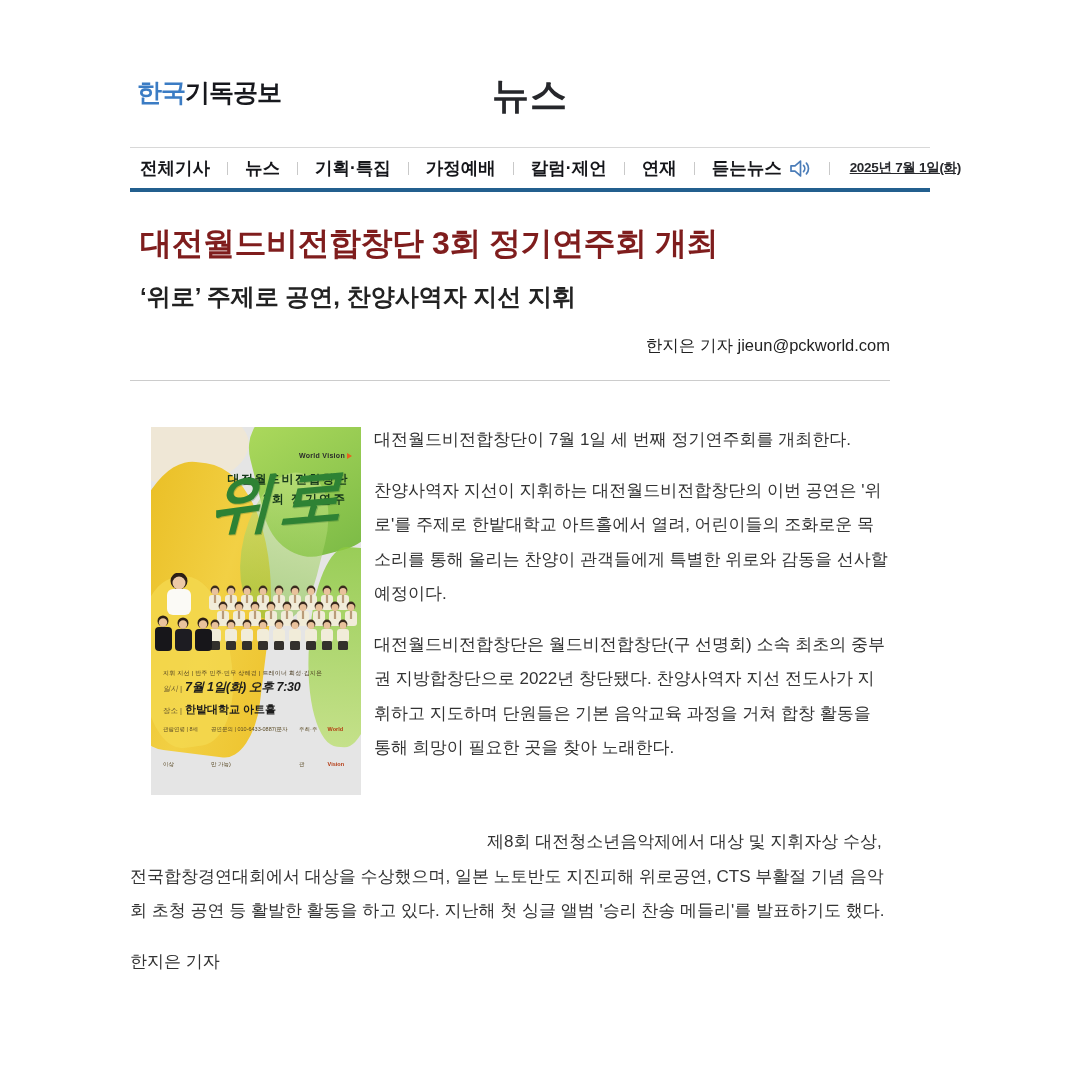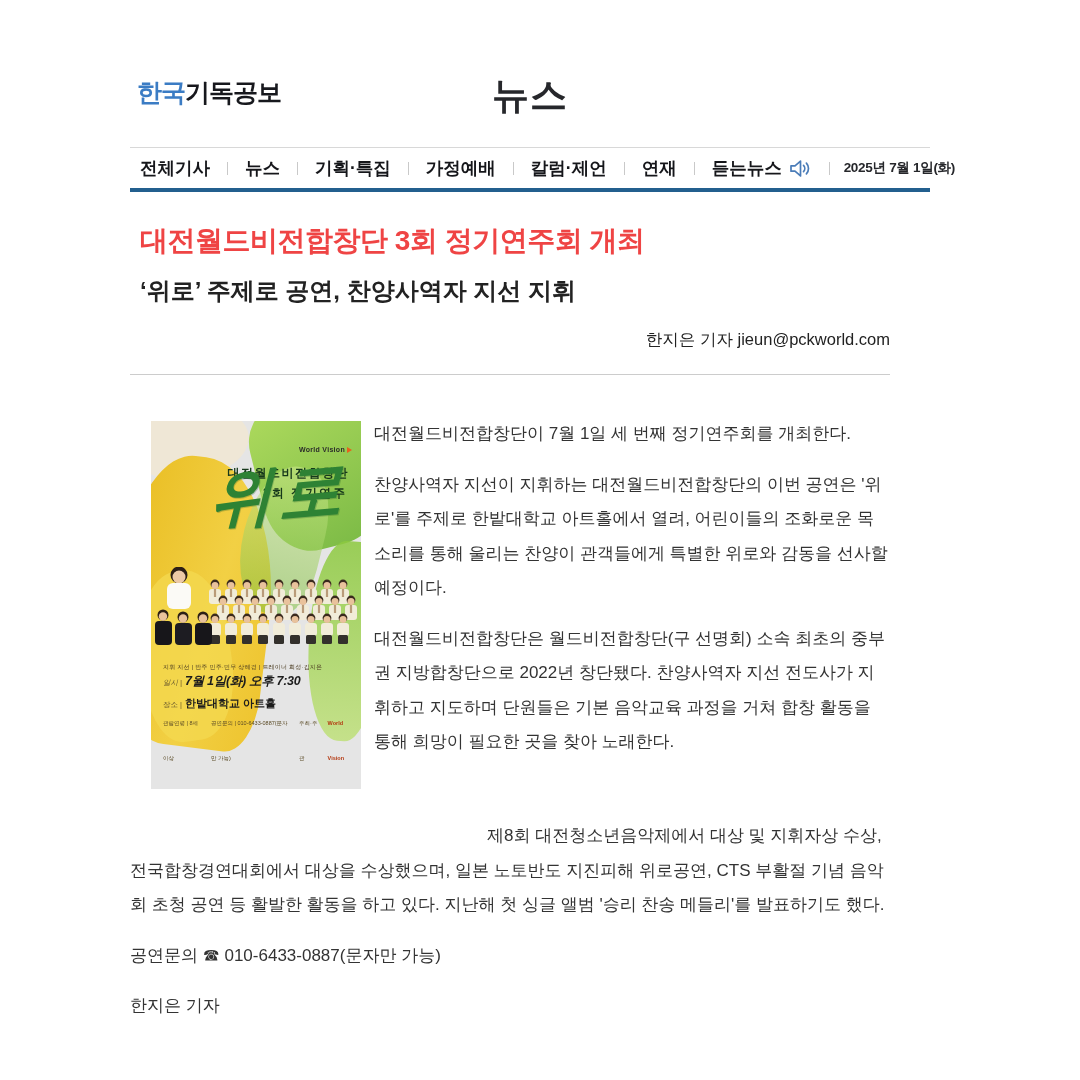--- a/index.html
+++ b/index.html
@@ -27,25 +27,25 @@
     margin-top: 25px; height: 45px;
     display: flex; align-items: center;
     border-top: 1px solid #d8d8d8;
     border-bottom: 4px solid #235f8e;
     font-size: 17.5px; font-weight: bold; color: #15161a;
     white-space: nowrap;
   }
   .nav-item { padding: 0 17px; cursor: pointer; display: flex; align-items: center; gap: 7px; }
   .nav-item:first-child { padding-left: 10px; }
   .sep { width: 1px; height: 13px; background: #c9c9c9; flex: 0 0 auto; }
-  .nav-date { margin-left: 14px; font-size: 13.5px; font-weight: 600; color: #26272b; letter-spacing: -0.3px; }
+  .nav-date { margin-left: 20px; font-size: 13.5px; font-weight: 600; color: #26272b; letter-spacing: -0.3px; text-decoration: underline; }
   .speaker { display: inline-flex; }
 
   
-  .article-title { margin: 30px 0 0 10px; font-size: 28px; font-weight: bold; color: #ef4444; letter-spacing: -0.5px; }
+  .article-title { margin: 30px 0 0 10px; font-size: 32px; font-weight: bold; color: #7f1d1d; letter-spacing: -0.5px; }
   .article-subtitle { margin: 15px 0 0 10px; font-size: 24px; font-weight: bold; color: #222; }
   .article-byline { width: 760px; margin-top: 22px; text-align: right; font-size: 16.5px; color: #222; }
   .article-byline .email { cursor: pointer; margin-top: 12px; }
   .head-rule { width: 760px; border: 0; border-top: 1px solid #ccc; margin: 23px 0 0 0; }
   .article-date { margin: 15px 0 0 2px; font-size: 16px; color: #3d3d3d; }
 
   
   .article-body { width: 760px; margin-top: 42px; font-size: 17px; line-height: 34.5px; color: #333; }
   .article-body p { margin: 0 0 16px 0; }
   .p-indent { clear: left; text-indent: 357px; }
@@ -245,18 +245,17 @@
           <span>주최·주관</span>
           <span class="wv-mini">World Vision</span>
         </div>
       </figure>
 
       <p>대전월드비전합창단이 7월 1일 세 번째 정기연주회를 개최한다.</p>
       <p>찬양사역자 지선이 지휘하는 대전월드비전합창단의 이번 공연은 '위로'를 주제로 한밭대학교 아트홀에서 열려, 어린이들의 조화로운 목소리를 통해 울리는 찬양이 관객들에게 특별한 위로와 감동을 선사할 예정이다.</p>
       <p>대전월드비전합창단은 월드비전합창단(구 선명회) 소속 최초의 중부권 지방합창단으로 2022년 창단됐다. 찬양사역자 지선 전도사가 지휘하고 지도하며 단원들은 기본 음악교육 과정을 거쳐 합창 활동을 통해 희망이 필요한 곳을 찾아 노래한다.</p>
       <p class="p-indent">제8회 대전청소년음악제에서 대상 및 지휘자상 수상, 전국합창경연대회에서 대상을 수상했으며, 일본 노토반도 지진피해 위로공연, CTS 부활절 기념 음악회 초청 공연 등 활발한 활동을 하고 있다. 지난해 첫 싱글 앨범 '승리 찬송 메들리'를 발표하기도 했다.</p>
 
-      <p class="contact-line">공연문의 ☎ 010-6433-0887(문자만 가능)</p>
       <p class="reporter-line">한지은 기자</p>
     </div>
 
   </div>
 </div>
 
 </body></html>

